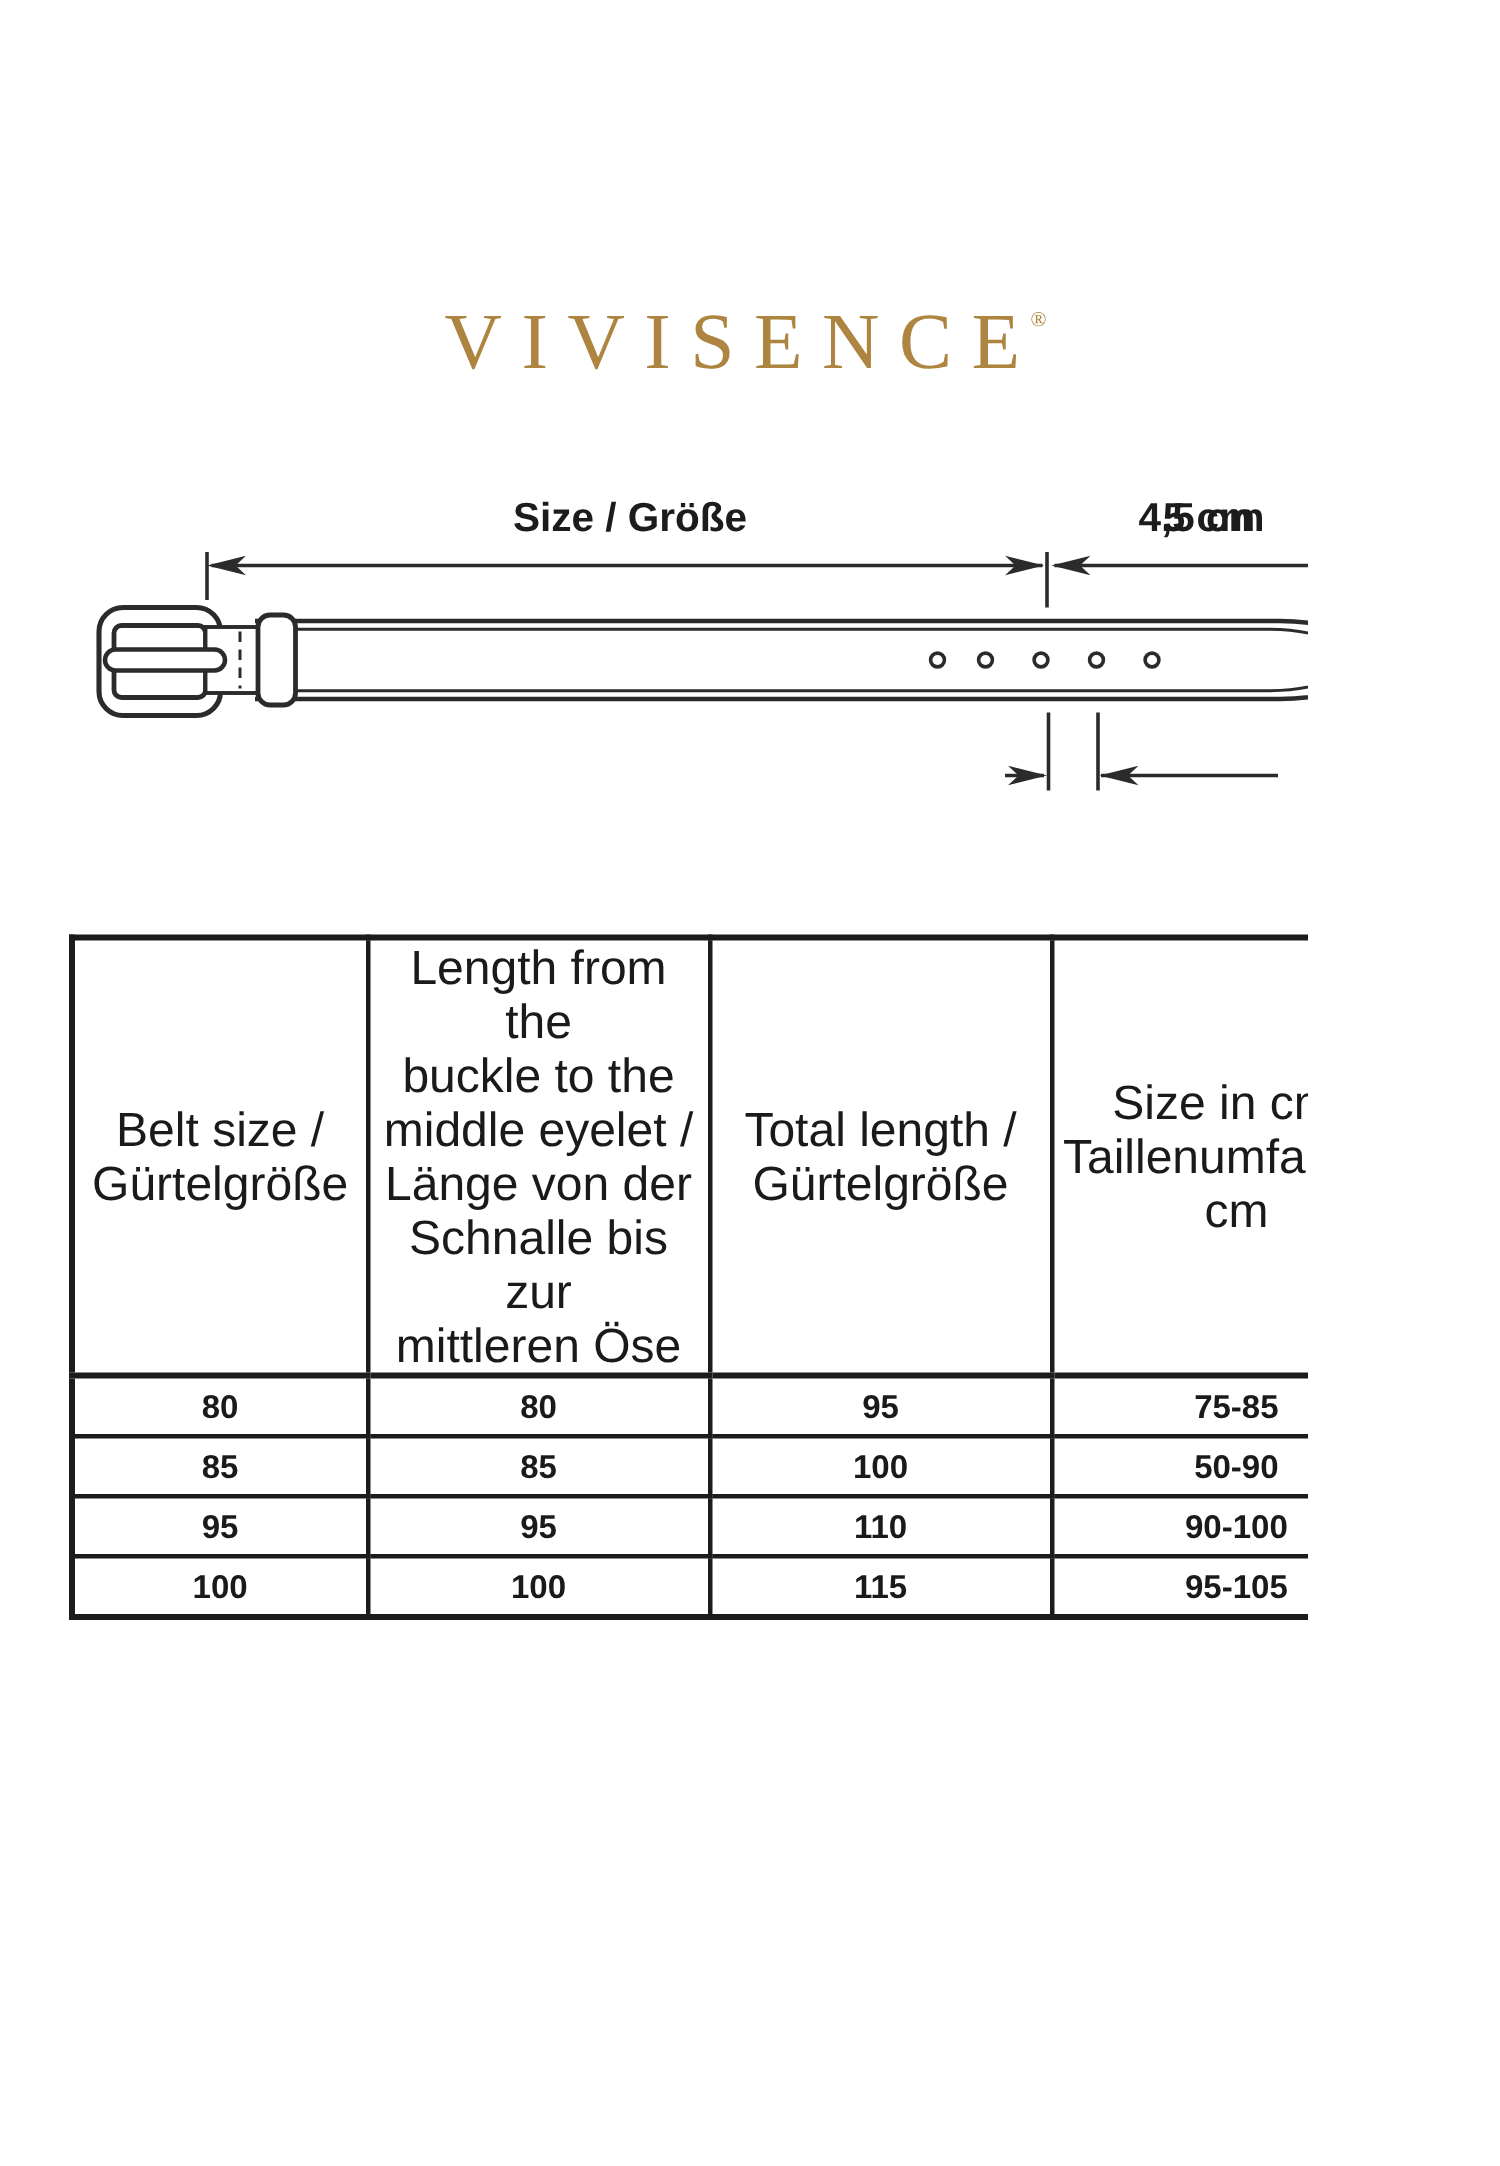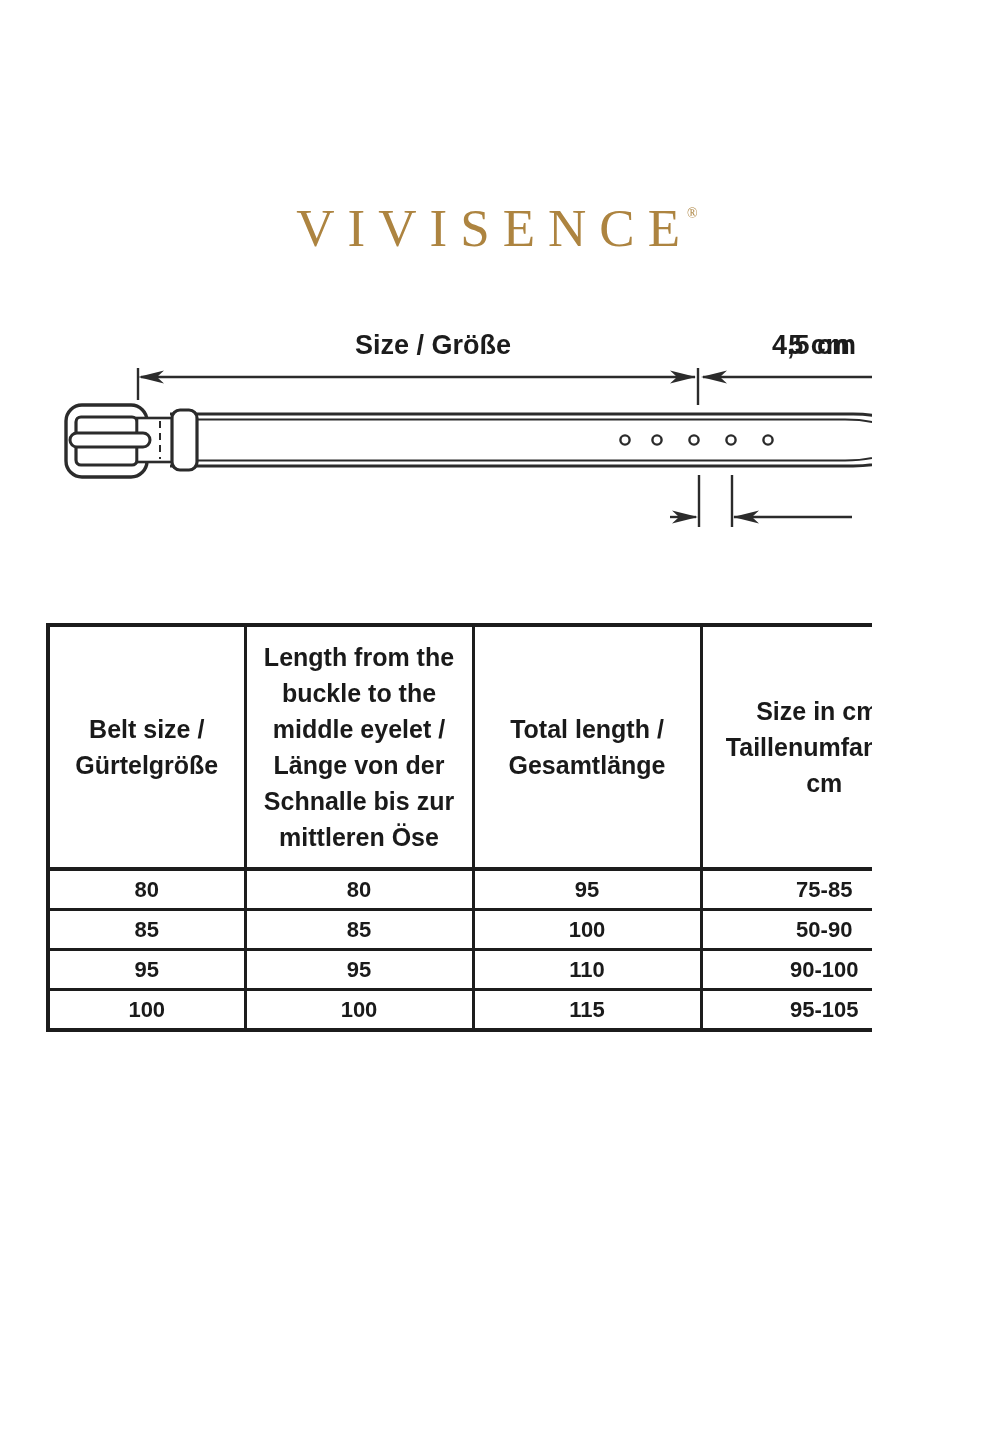--- a/index.html
+++ b/index.html
@@ -33,21 +33,20 @@
   
   .diagram{position:absolute;left:0;top:330px;width:1000px;height:215px;}
   .diagram svg{position:absolute;left:0;top:0;}
   .dim-label{
     position:absolute;
     transform:translateX(-50%);
     font-size:27px;font-weight:bold;
     line-height:30px;
     color:#1c1c1c;
     white-space:nowrap;
-    margin-left:13px;
   }
   .lbl-size{left:420px;top:342px;}
   .lbl-15{left:806px;top:344px;}
   .lbl-25{left:801px;top:485px;}
   .diagram .dim-label{top:auto;}
   .lbl-size{top:12px;}
   .lbl-15{top:14px;}
   .lbl-25{top:155px;}
   
   table.size-table{
@@ -59,22 +58,22 @@
   }
   .size-table th,.size-table td{
     border:3px solid #1c1c1c;
     text-align:center;
     vertical-align:middle;
     color:#1a1a1a;
     padding:0 4px;
   }
   .size-table thead th{
     border-bottom:4px solid #1c1c1c;
-    font-size:25px;
-    font-weight:bold;
+    font-size:32px;
+    font-weight:normal;
     line-height:36px;
     white-space:pre-line;
     height:240px;
   }
   .size-table tbody td{
     font-size:22px;
     font-weight:bold;
     height:37px;
     line-height:37px;
   }
@@ -152,21 +151,21 @@
       <tr>
         <th>Belt size /
 Gürtelgröße</th>
         <th>Length from the
 buckle to the
 middle eyelet /
 Länge von der
 Schnalle bis zur
 mittleren Öse</th>
         <th>Total length /
-Gesamtlänge</th>
+Gürtelgröße</th>
         <th>Size in cm /
 Taillenumfang in cm</th>
       </tr>
     </thead>
     <tbody>
       <tr>
         <td>80</td>
         <td>80</td>
         <td>95</td>
         <td>75-85</td>

